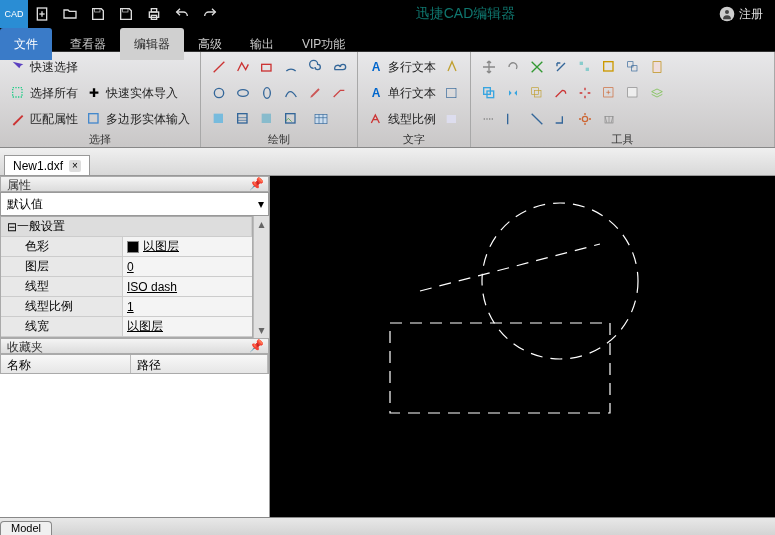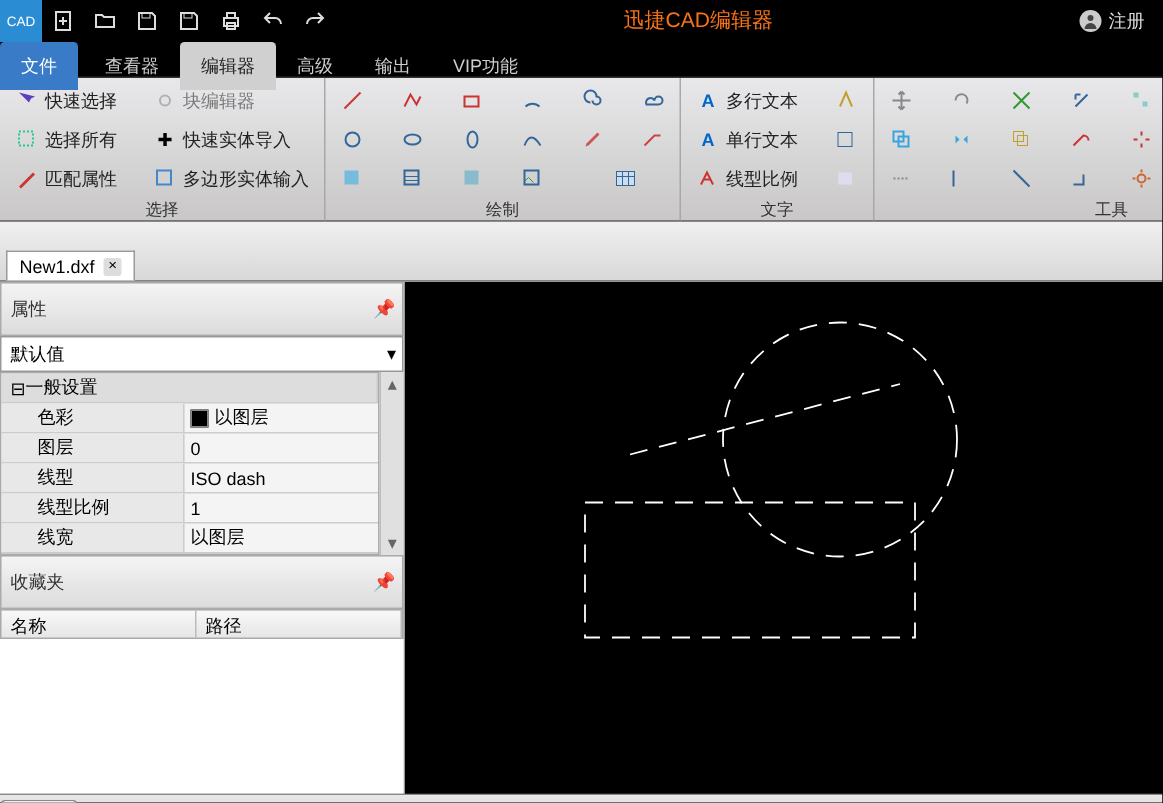--- a/index.html
+++ b/index.html
@@ -3,58 +3,58 @@
 <meta charset="utf-8">
 <style>
 * { margin:0; padding:0; box-sizing:border-box; font-family:"Microsoft YaHei",Arial,sans-serif; font-size:12px; }
 body { width:775px; height:535px; background:#000; overflow:hidden; }
 
 
 .title-bar { height:28px; background:#000; display:flex; align-items:center; color:#fff; }
 .app-logo { width:28px; height:28px; background:#2a8dd4; display:flex; align-items:center; justify-content:center; font-size:9px; color:#fff; flex-direction:column; line-height:1; }
 .tb-btn { width:24px; height:24px; display:flex; align-items:center; justify-content:center; color:#ddd; margin:0 2px; cursor:pointer; }
 .tb-btn svg { width:16px; height:16px; fill:currentColor; stroke:currentColor; }
-.title-text { flex:1; text-align:center; font-size:14px; font-weight:500; color:#f97316; }
+.title-text { flex:1; text-align:center; font-size:14px; font-weight:500; color:#0f766e; }
 .register { display:flex; align-items:center; gap:4px; padding:0 12px; color:#ddd; }
 
 
 .menu-tabs { height:24px; background:#000; display:flex; align-items:stretch; border-bottom:1px solid #333; }
 .menu-tab { padding:16px 14px; display:flex; align-items:center; color:#ccc; cursor:pointer; }
 .menu-tab.file { background:#3a7bc8; color:#fff; border-radius:3px 3px 0 0; margin-right:4px; }
 .menu-tab.active { background:#d0d0d0; color:#222; border-radius:3px 3px 0 0; }
 
 
 .ribbon { height:96px; background:linear-gradient(#e8e8ea,#c9c7c7); display:flex; border-bottom:1px solid #888; }
 .ribbon-group { border-right:1px solid #a8a8a8; display:flex; flex-direction:column; padding:4px 6px 2px; position:relative; }
 .ribbon-group .rows { flex:1; display:flex; flex-direction:column; gap:4px; }
-.ribbon-row { display:flex; gap:16px; align-items:center; }
+.ribbon-row { display:flex; gap:0; align-items:center; }
 .r-btn { height:22px; display:flex; align-items:center; gap:4px; padding:0 4px; border-radius:2px; cursor:pointer; }
 .r-btn .ico { width:16px; height:16px; display:flex; align-items:center; justify-content:center; }
 .r-btn .lab { font-size:12px; color:#222; white-space:nowrap; }
 .r-btn-sm { width:24px; height:22px; display:flex; align-items:center; justify-content:center; cursor:pointer; border-radius:2px; }
 .r-btn-sm svg { width:16px; height:16px; }
 .group-label { text-align:center; font-size:11px; color:#333; padding-top:2px; }
 
 
-.file-tab-bar { height:40px; background:linear-gradient(#f0f0f0,#d8d8d8); display:flex; align-items:end; border-bottom:1px solid #999; padding-left:4px; }
+.file-tab-bar { height:28px; background:linear-gradient(#f0f0f0,#d8d8d8); display:flex; align-items:end; border-bottom:1px solid #999; padding-left:4px; }
 .file-tab { height:20px; background:#fff; border:1px solid #999; border-bottom:none; padding:0 8px; display:flex; align-items:center; gap:6px; font-size:11px; }
 .close-x { width:12px; height:12px; display:flex; align-items:center; justify-content:center; font-size:10px; background:#ddd; border-radius:2px; cursor:pointer; }
 
 
 .main { display:flex; height:calc(535px - 28px - 24px - 96px - 24px - 22px); }
 .left-panels { width:270px; background:#e6e6e6; border-right:1px solid #999; display:flex; flex-direction:column; }
-.panel-header { height:36px; background:linear-gradient(#f4f4f4,#dcdcdc); border:1px solid #aaa; display:flex; align-items:center; padding:0 6px; font-size:11px; color:#333; position:relative; }
+.panel-header { height:16px; background:linear-gradient(#f4f4f4,#dcdcdc); border:1px solid #aaa; display:flex; align-items:flex-start; padding:0 6px; font-size:11px; color:#333; position:relative; }
 .panel-header .pin { position:absolute; right:4px; }
 .drop-select { height:22px; background:#fff; border:1px solid #999; display:flex; align-items:center; padding:11px 6px; font-size:11px; position:relative; }
 .drop-select .chev { position:absolute; right:4px; }
 
 .prop-grid { background:#f4f4f4; border:1px solid #aaa; flex-shrink:0; }
 .prop-row { display:flex; height:20px; border-bottom:1px solid #ccc; font-size:11px; }
 .prop-row .k { width:122px; padding-left:24px; background:#e8e8e8; border-right:1px solid #ccc; display:flex; align-items:center; }
-.prop-row .v { flex:1; padding-left:4px; display:flex; align-items:center; gap:4px; }
+.prop-row .v { flex:1; padding-left:4px; display:flex; align-items:center; gap:4px;text-decoration:underline; }
 .prop-row.cat .k { padding-left:6px; font-weight:500; background:#ddd; width:100%; }
 .mini-scroll { width:16px; background:#e0e0e0; border-left:1px solid #bbb; display:flex; flex-direction:column; }
 .mini-scroll .arr { height:16px; display:flex; align-items:center; justify-content:center; color:#666; }
 .prop-wrap { display:flex; height:122px; }
 
 .fav-panel { flex:1; display:flex; flex-direction:column;border-radius:30px; }
 .fav-headers { display:flex; height:20px; background:linear-gradient(#f8f8f8,#e6e6e6); border:1px solid #aaa; font-size:11px; }
 .fav-headers div { border-right:1px solid #bbb; padding:2px 6px; }
 .fav-body { flex:1; background:#fff; }
 
@@ -142,28 +142,20 @@
     <div class="rows">
       <div class="ribbon-row">
         <div class="r-btn">
             <span class="ico">
               <svg viewBox="0 0 24 24">
                 <path d="M4 4l10 10 2-4 4-2z" fill="#5b3fc0"></path>
               </svg>
             </span>
             <span class="lab">快速选择</span>
           </div>
-        <div class="r-btn" style="opacity:.55">
-            <span class="ico">
-              <svg viewBox="0 0 24 24">
-                <circle cx="12" cy="12" r="5" fill="none" stroke="#888" stroke-width="2"></circle>
-              </svg>
-            </span>
-            <span class="lab">块编辑器</span>
-          </div>
       </div>
       <div class="ribbon-row">
         <div class="r-btn">
             <span class="ico">
               <svg viewBox="0 0 24 24">
                 <rect x="4" y="4" width="14" height="14" fill="none" stroke="#2c8" stroke-width="2" stroke-dasharray="2 2"></rect>
               </svg>
             </span>
             <span class="lab">选择所有</span>
           </div>

